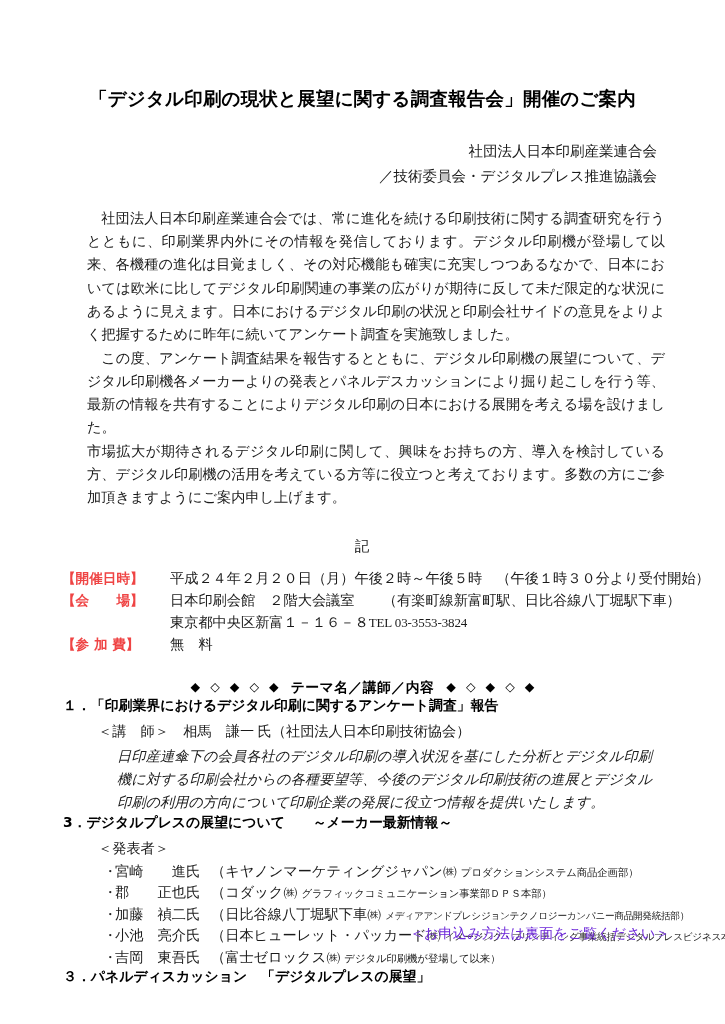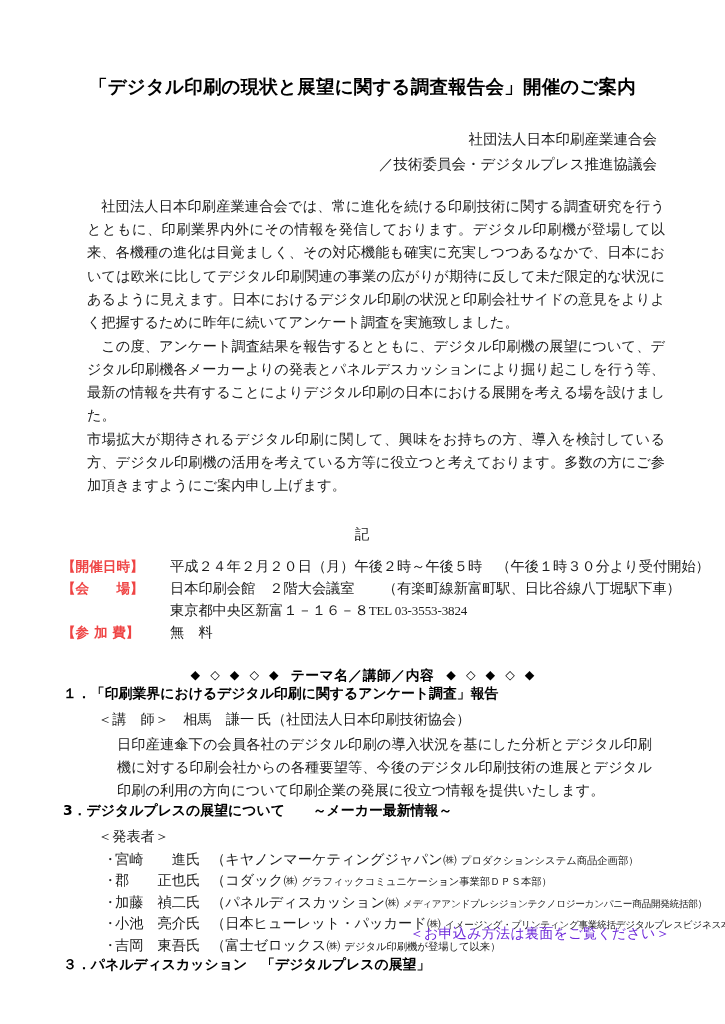--- a/index.html
+++ b/index.html
@@ -12,21 +12,21 @@
     height: 1024px;
     font-family: "Liberation Serif", "DejaVu Serif", serif;
     color: #1a1a1a;
     -webkit-font-smoothing: antialiased;
   }
   .page {
     position: relative;
     width: 725px;
     height: 1024px;
     box-sizing: border-box;
-    padding: 4px 55px;
+    padding: 16px 55px;
   }
 
   
   .doc-title {
     text-align: center;
     font-family: "DejaVu Sans", "Liberation Sans", sans-serif;
     font-size: 18.5px;
     font-weight: bold;
     letter-spacing: 0.2px;
     margin: 0;
@@ -127,20 +127,21 @@
     margin-top: 7px;
     padding-left: 43px;
     white-space: pre;
   }
   .sec-desc {
     margin-top: 4px;
     padding-left: 62px;
     padding-right: 18px;
     line-height: 1.6;
     text-align: justify;
+    font-style: italic;
   }
   .sec-desc .d-indent { text-indent: 1.45em; }
 
   
   .speaker-list { margin-top: 3px; }
   .speaker-row {
     display: flex;
     align-items: baseline;
     padding-left: 48px;
     line-height: 1.52;
@@ -233,21 +234,21 @@
       </div>
       <div class="speaker-row">
         <span class="sp-bullet">・</span>
         <span class="sp-name">郡　　正也氏</span>
         <span class="sp-affil">（コダック㈱</span>
         <span class="sp-dept wide">グラフィックコミュニケーション事業部ＤＰＳ本部）</span>
       </div>
       <div class="speaker-row">
         <span class="sp-bullet">・</span>
         <span class="sp-name">加藤　禎二氏</span>
-        <span class="sp-affil">（パネルディスカッション㈱</span>
+        <span class="sp-affil">（日比谷線八丁堀駅下車㈱</span>
         <span class="sp-dept">メディアアンドプレシジョンテクノロジーカンパニー商品開発統括部）</span>
       </div>
       <div class="speaker-row">
         <span class="sp-bullet">・</span>
         <span class="sp-name">小池　亮介氏</span>
         <span class="sp-affil">（日本ヒューレット・パッカード㈱</span>
         <span class="sp-dept">イメージング・プリンティング事業統括デジタルプレスビジネス本部）</span>
       </div>
       <div class="speaker-row">
         <span class="sp-bullet">・</span>

